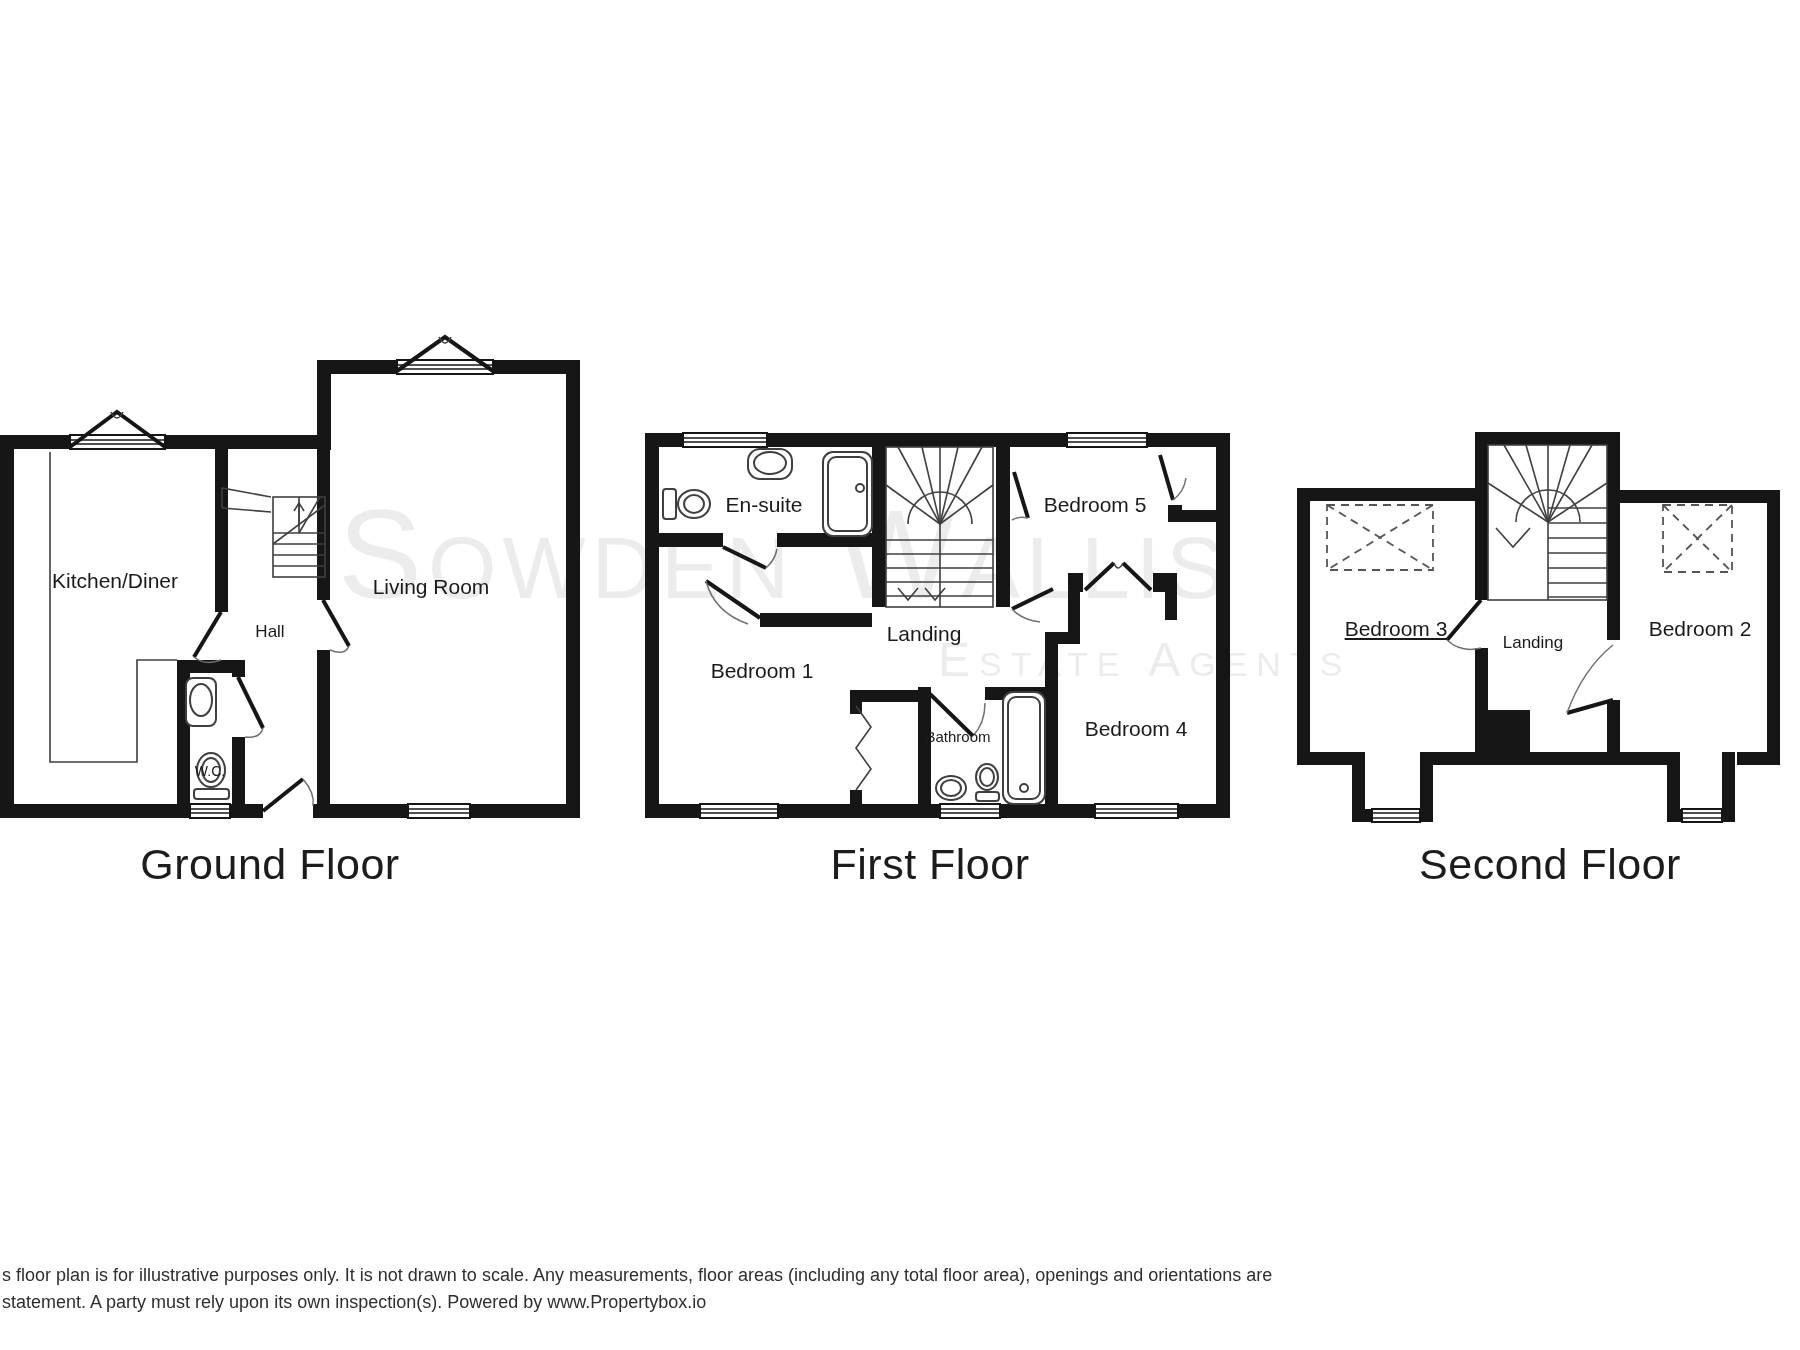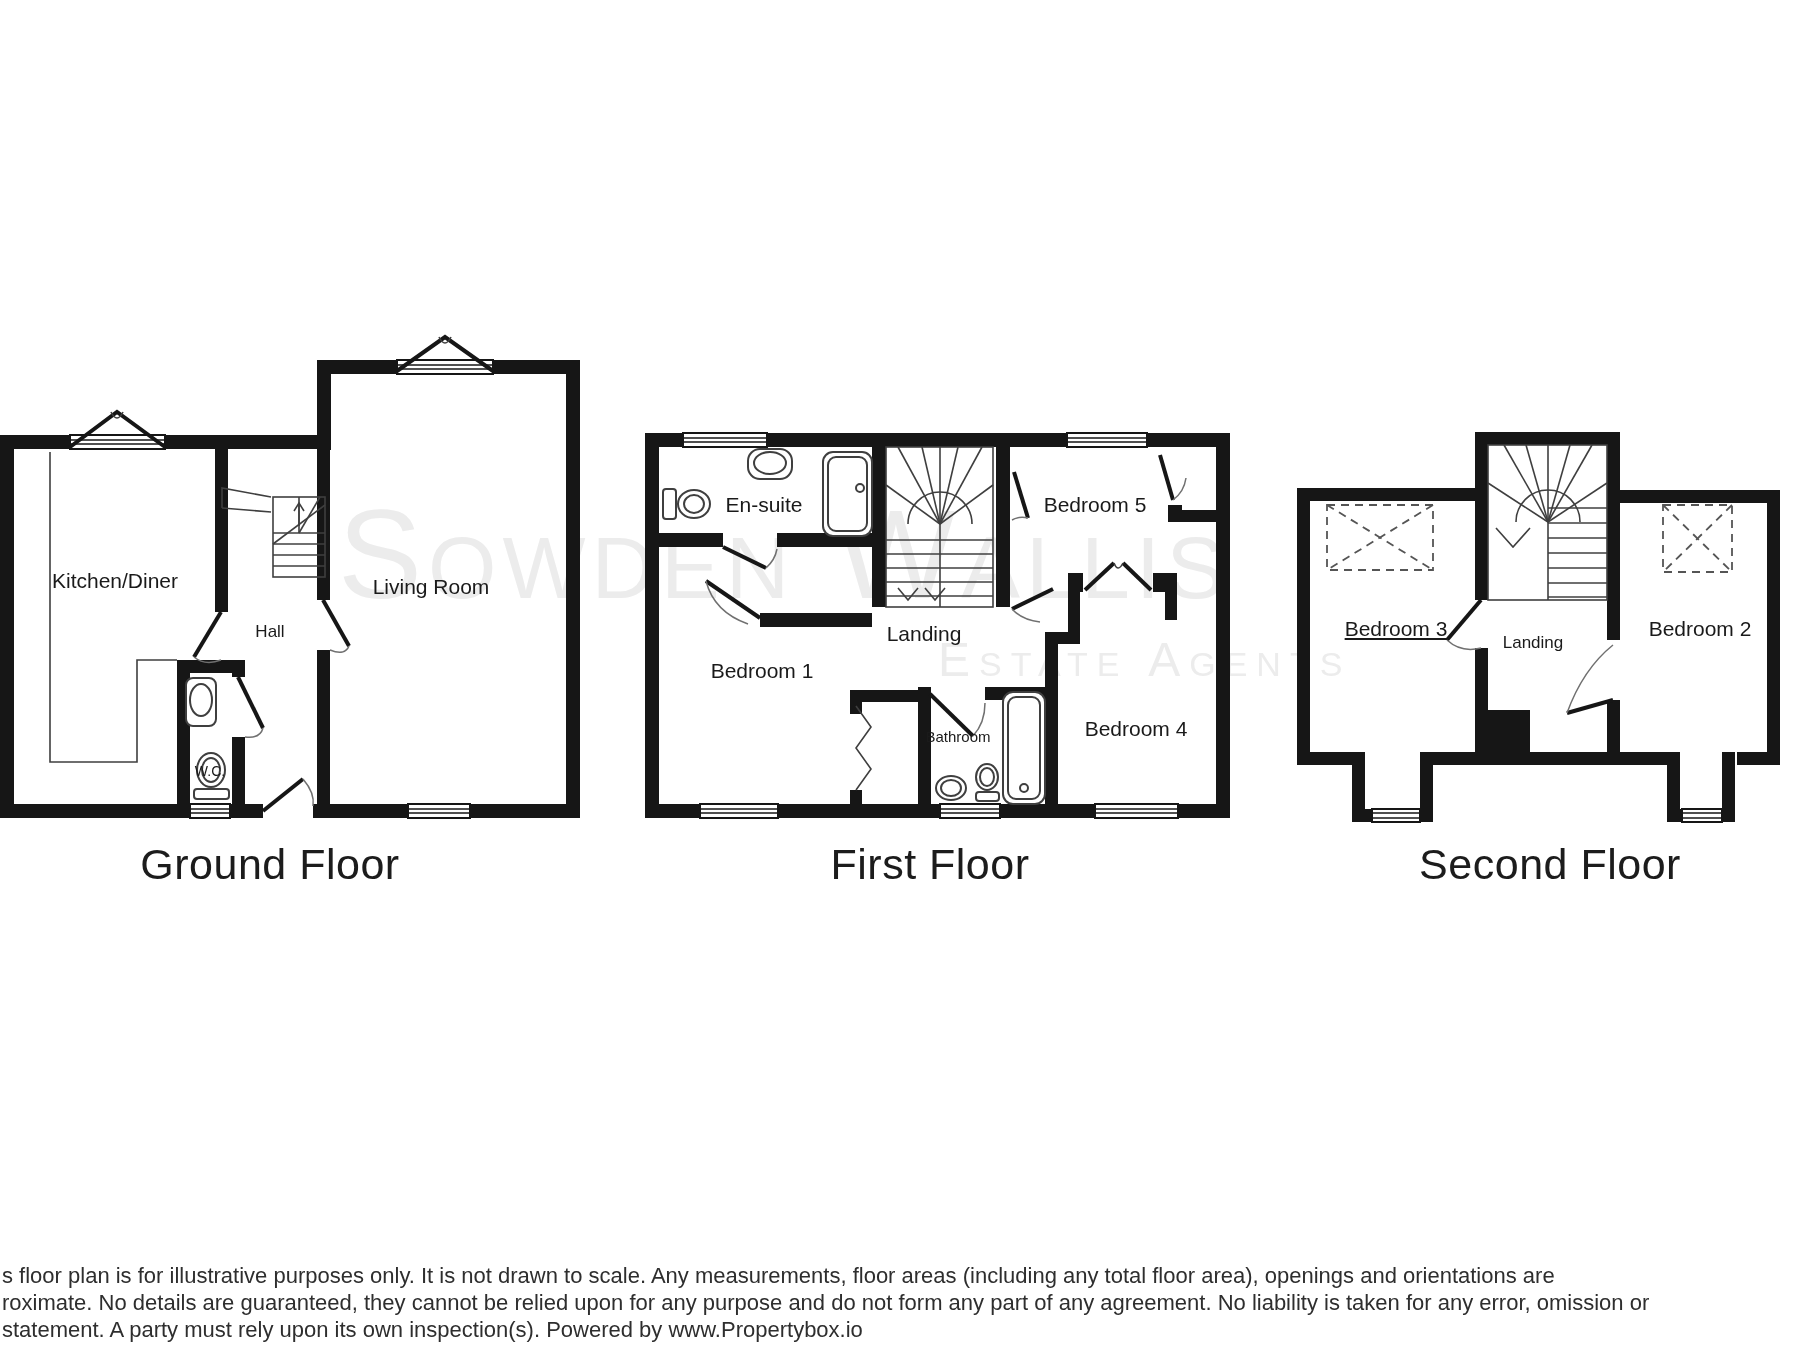--- a/index.html
+++ b/index.html
@@ -46,21 +46,21 @@
   #lbl-bed4{left:1136px;top:729px;}
   #lbl-bed3{left:1396px;top:629px;text-decoration:underline;}
   #lbl-landing2{left:1533px;top:643px;font-size:17px;}
   #lbl-bed2{left:1700px;top:629px;}
   #title-ground{left:270px;top:864px;text-align:right;}
   #title-first{left:930px;top:864px;}
   #title-second{left:1550px;top:864px;}
   
   #disclaimer{
     position:absolute;left:2px;top:1262px;z-index:3;width:1600px;
-    color:#2e2e2e;font-size:22px;line-height:27px;white-space:nowrap;
+    color:#2e2e2e;font-size:18px;line-height:27px;white-space:nowrap;
   }
 </style>
 </head>
 <body>
 
 <div id="canvas">
 
   <div class="wm" id="wm-brand">Sowden Wallis</div>
   <div class="wm" id="wm-tagline">Estate Agents</div>
 
@@ -387,17 +387,16 @@
   <div class="room-label" id="lbl-bed3">Bedroom 3</div>
   <div class="room-label" id="lbl-landing2">Landing</div>
   <div class="room-label" id="lbl-bed2">Bedroom 2</div>
 
   <div class="floor-title" id="title-ground">Ground Floor</div>
   <div class="floor-title" id="title-first">First Floor</div>
   <div class="floor-title" id="title-second">Second Floor</div>
 
   <div id="disclaimer">
     <div>s floor plan is for illustrative purposes only. It is not drawn to scale. Any measurements, floor areas (including any total floor area), openings and orientations are</div>
-    <div>roximate. No details are guaranteed, they cannot be relied upon for any purpose and do not form any part of any agreement. No liability is taken for any error, omission or</div>
     <div>statement. A party must rely upon its own inspection(s). Powered by www.Propertybox.io</div>
   </div>
 
 </div>
 
 </body></html>

